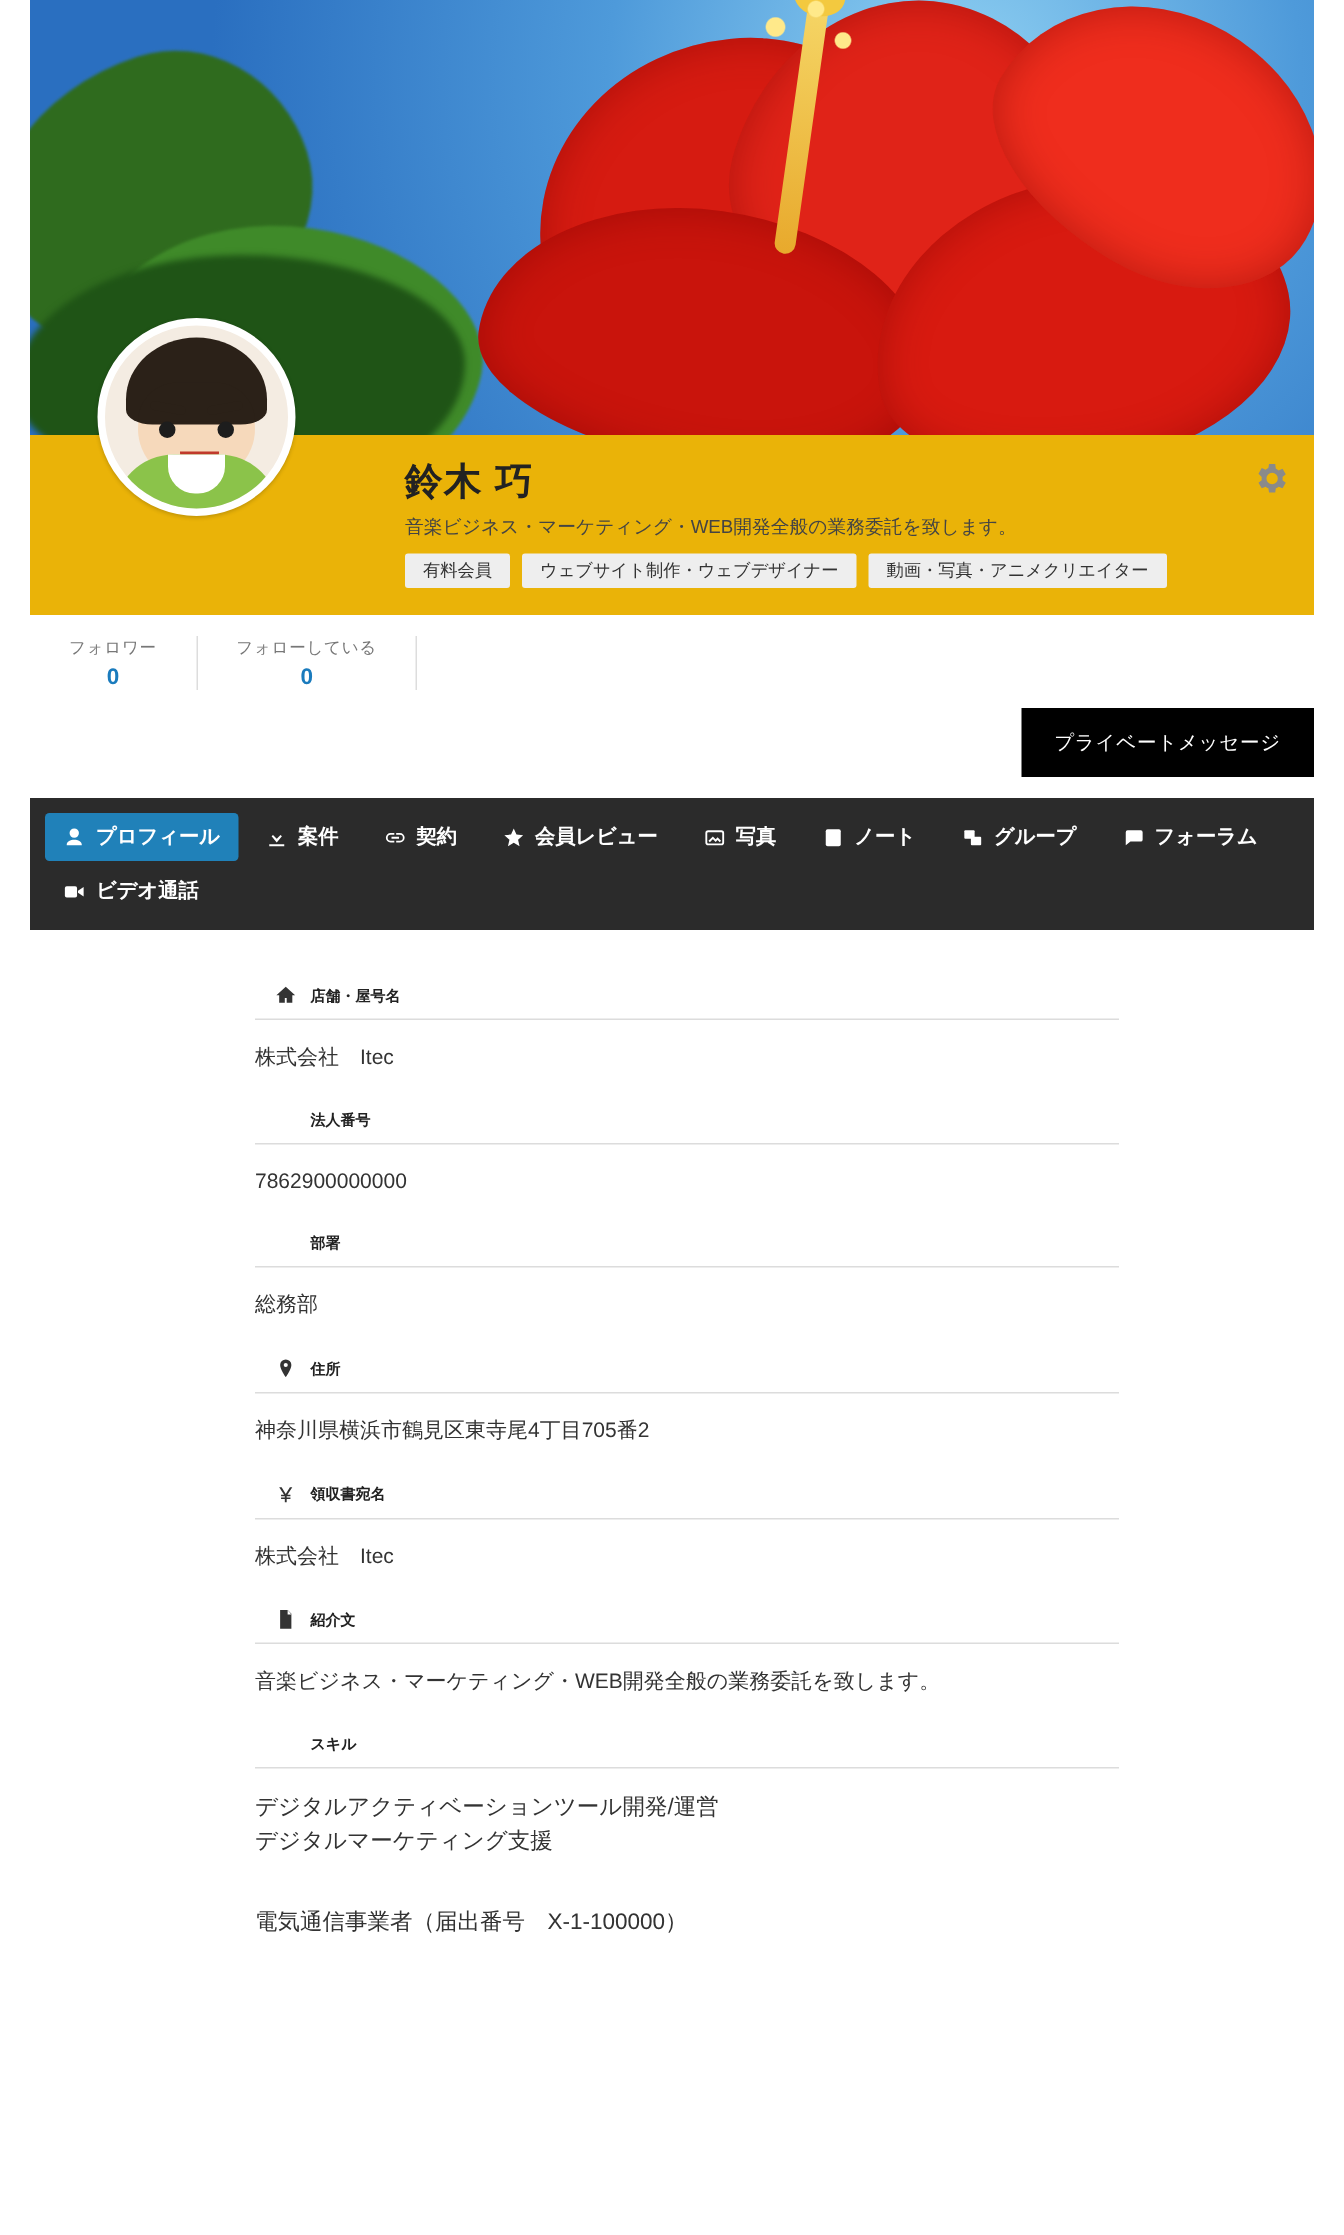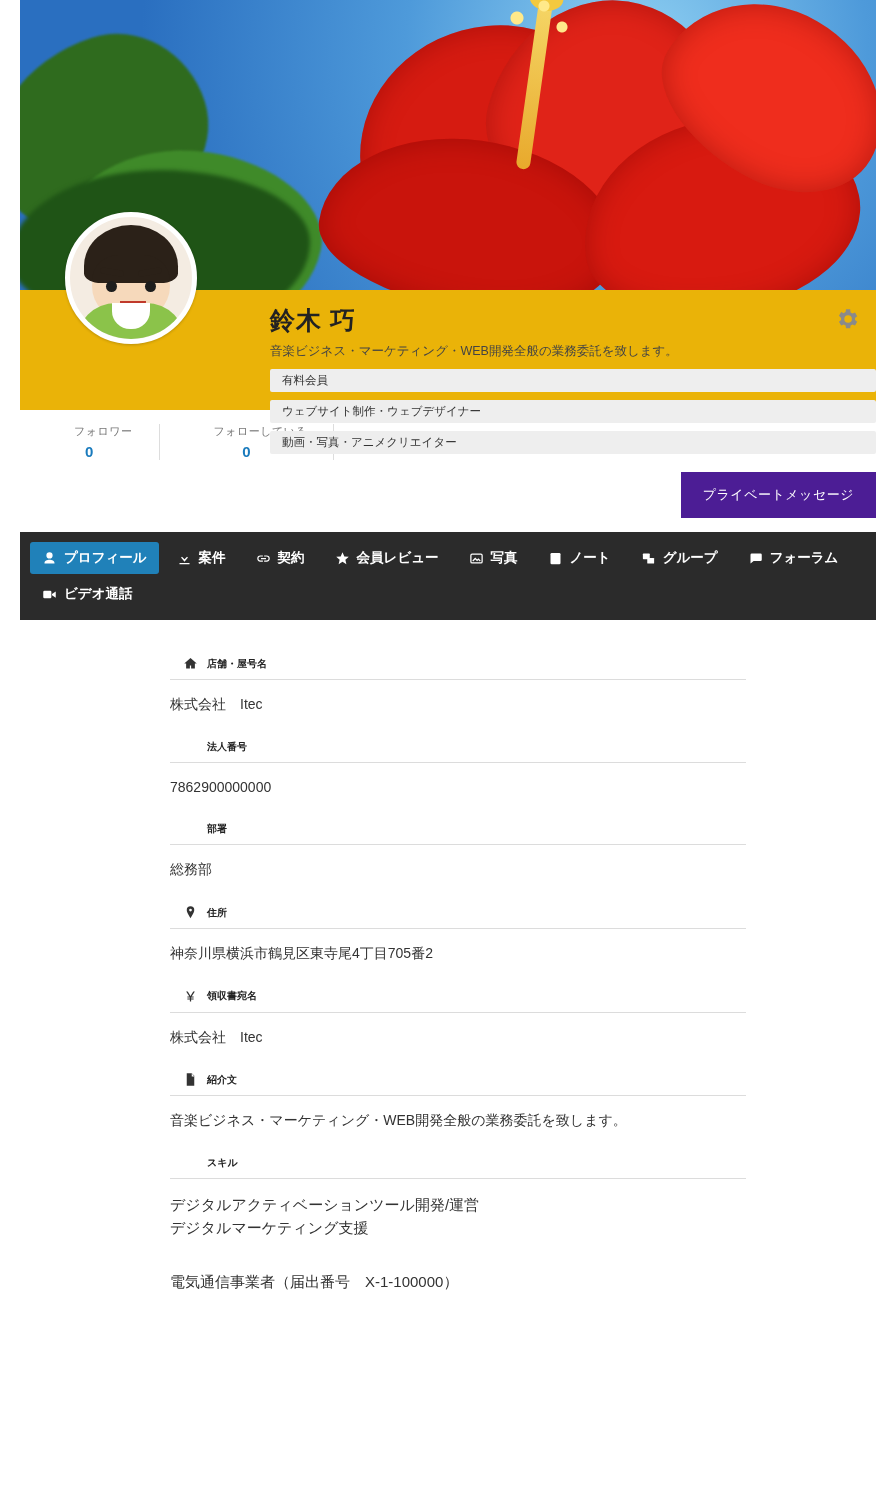--- a/index.html
+++ b/index.html
@@ -134,21 +134,21 @@
     content:""; position:absolute; left: 36px; top: 0; width: 38px; height: 26px;
     background:#ffffff; border-radius: 0 0 18px 18px;
   }
 
   .ph-body { padding-left: 250px; padding-top: 14px; }
   .ph-name {
     font-size: 25px; font-weight: bold; color: #222; letter-spacing: 1px;
     margin: 0 0 6px 0;
   }
   .ph-desc { font-size: 12.5px; color: #444; margin-bottom: 9px; }
-  .tag-row { display: flex; gap: 8px; flex-wrap: wrap; flex-direction: column; }
+  .tag-row { display: flex; gap: 8px; flex-wrap: wrap; }
   .tag {
     background: #eeeeee;
     color: #333;
     font-size: 11.5px;
     padding: 4px 12px;
     border-radius: 2px;
     white-space: nowrap;
   }
   .gear {
     position: absolute; right: 16px; top: 16px;
@@ -161,26 +161,26 @@
     display: flex;
     border-bottom: 0;
   }
   .stat {
     text-align: center;
     padding: 0 26px;
     border-right: 1px solid #ddd;
     min-width: 100px;
   }
   .stat:last-child { border-right: 1px solid #ddd; }
-  .stat-label { font-size: 11px; color: #777; letter-spacing: .5px; margin-left: 28px; }
+  .stat-label { font-size: 11px; color: #777; letter-spacing: .5px; }
   .stat-value { font-size: 15px; color: #1a7bbd; font-weight: bold; margin-top: 4px; }
 
   .msg-row { margin: 12px 20px 0 20px; display: flex; justify-content: flex-end; }
   .msg-btn {
-    background: #4c1d95;
+    background: #000000;
     color: #fff;
     border: none;
     font-size: 13px;
     padding: 14px 22px;
     cursor: pointer;
     letter-spacing: .5px;
   }
 
   
   .navbar {

